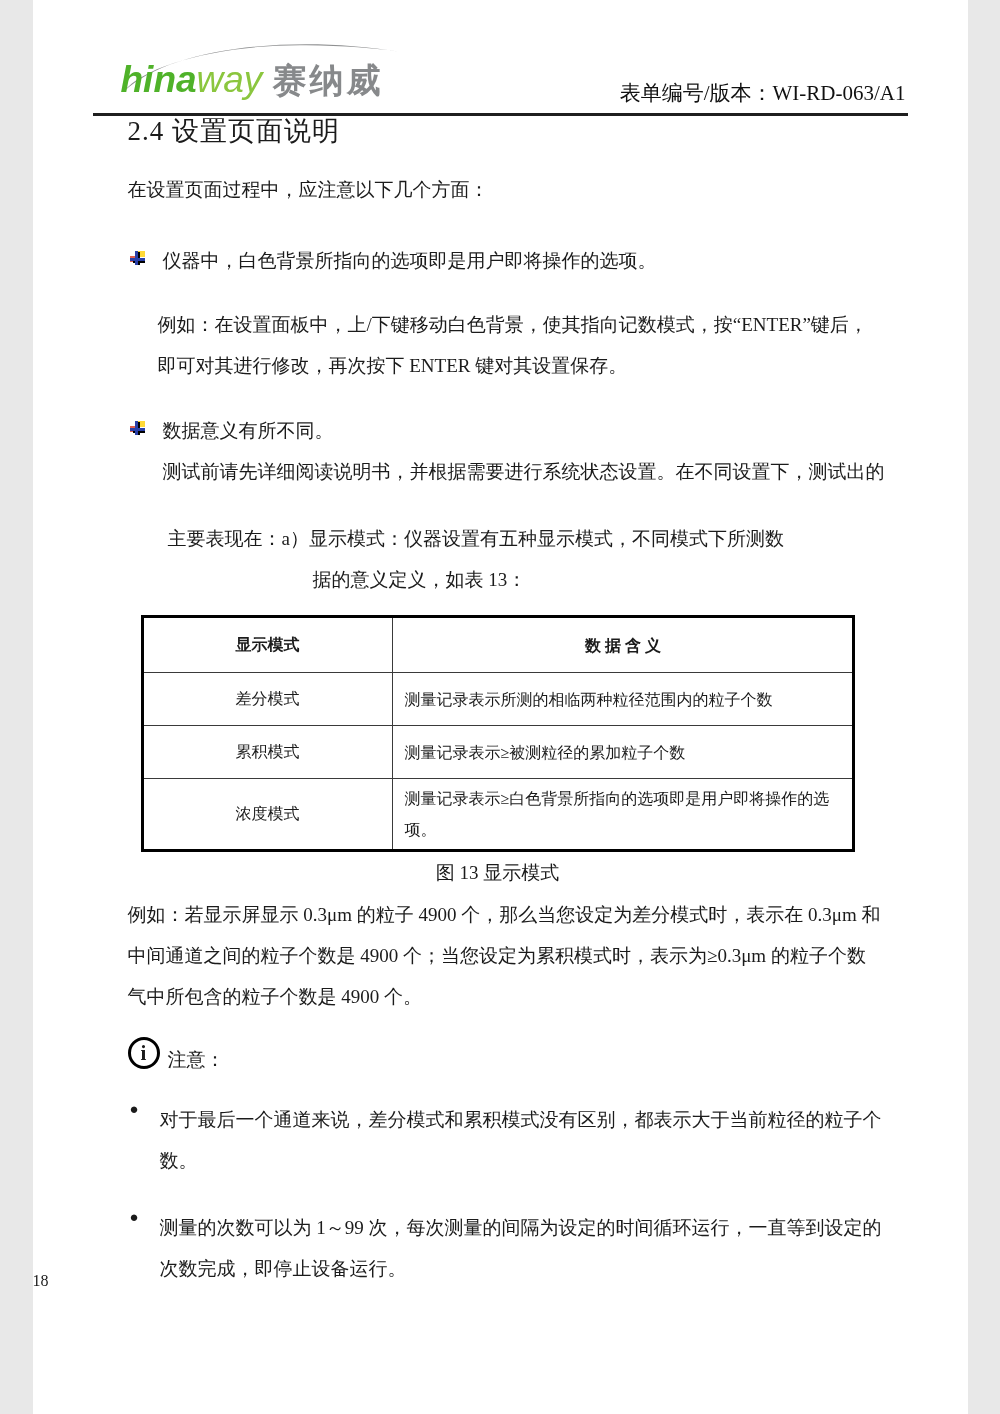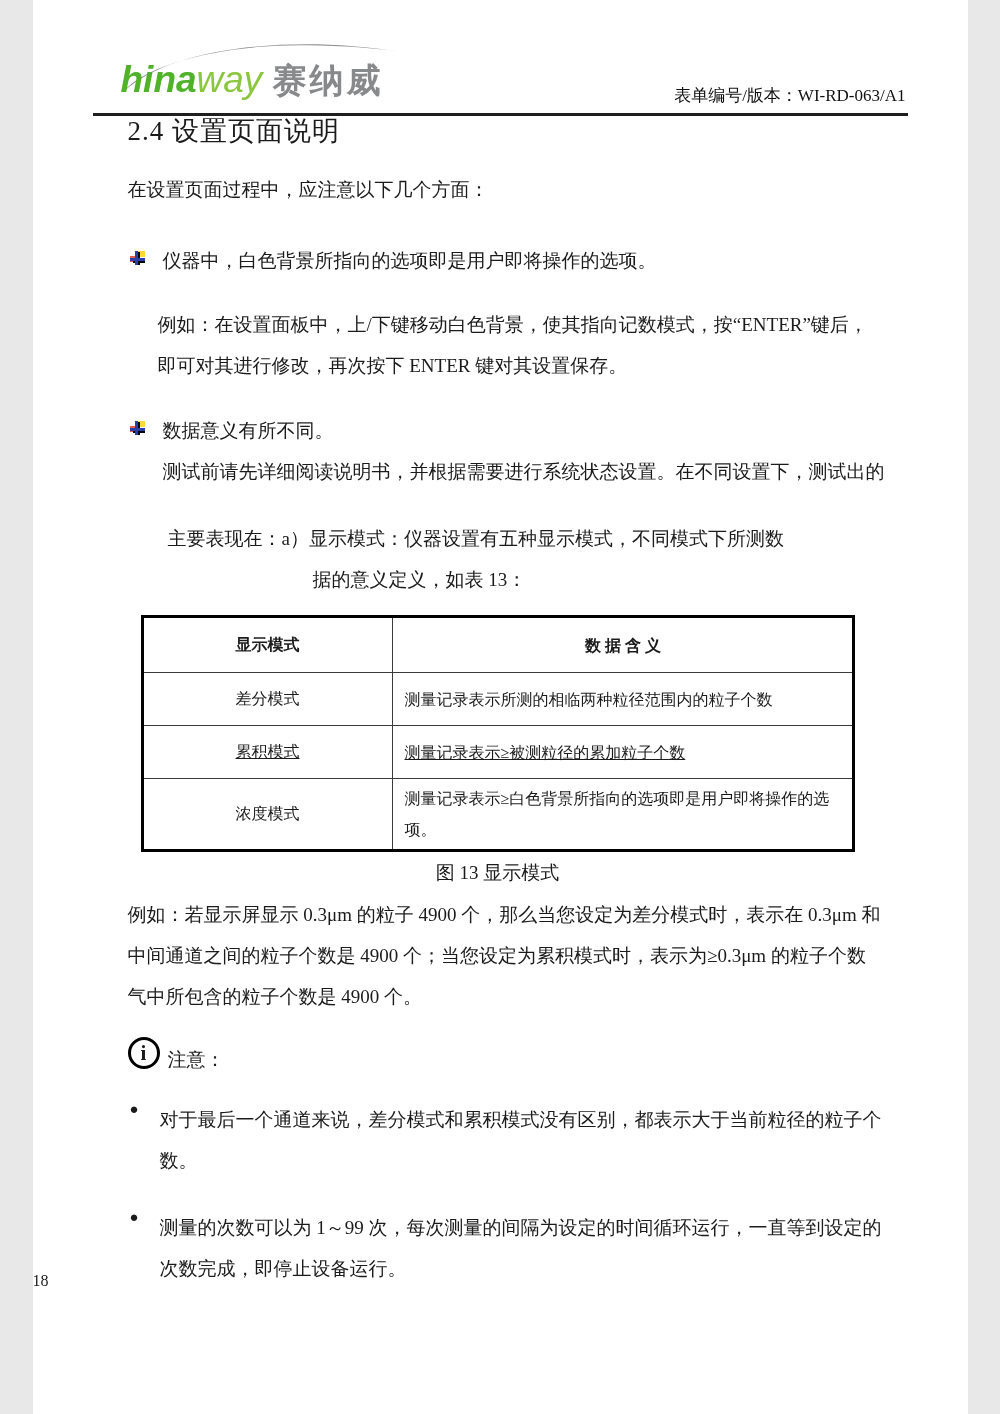--- a/index.html
+++ b/index.html
@@ -15,21 +15,21 @@
     border-bottom:3px solid #1f1f1f;
   }
   .logo { position:absolute; left:28px; top:58px; height:52px; width:330px; }
   .logo-swoosh { position:absolute; left:-12px; top:-16px; width:320px; height:56px; z-index:0; }
   .logo-text { position:relative; z-index:1; font-family:"Liberation Sans","DejaVu Sans",sans-serif; white-space:nowrap; }
   .logo-hina { font-style:italic; font-weight:bold; font-size:37px; color:#4fb229; letter-spacing:0px; }
   .logo-way  { font-style:italic; font-weight:normal; font-size:37px; color:#8bc63e; }
   .logo-cn   { font-weight:bold; font-size:34px; color:#87898b; letter-spacing:3px; margin-left:10px; }
   .doc-code {
     position:absolute; right:2px; bottom:6px;
-    font-size:17px; color:#111;
+    font-size:21px; color:#111;
   }
   
   .content { position:absolute; left:95px; right:95px; top:113px; }
   .sec-title { font-size:27px; font-weight:400; letter-spacing:1px; }
   .para { font-size:19px; line-height:41px; }
   .intro { margin-top:20px; }
   .line { white-space:nowrap; }
 
   .wbullet-row { display:flex; margin-top:30px; }
   .wbullet-icon { flex:0 0 15px; position:relative; width:15px; height:15px; margin:11px 18px 0 2px; }
@@ -49,21 +49,21 @@
   .mode-table {
     margin:15px 0 0 13px; width:714px;
     border-collapse:collapse; border:3px solid #000;
     font-size:16px;
   }
   .mode-table td { border:1.5px solid #3a3a3a; padding:2px 10px; vertical-align:middle; }
   .mode-table .c1 { width:228px; text-align:center; }
   .mode-table .c2 { text-align:left; padding-left:12px; line-height:31px; }
   .mode-table .hdr td { font-weight:bold; text-align:center; height:50px; }
   .mode-table .r1 td { height:48px; }
-  .mode-table .r2 td { height:48px;text-decoration:underline; }
+  .mode-table .r2 td { height:48px; }
   .mode-table .r3 td { height:66px; }
   .tbl-caption { width:714px; margin-left:13px; text-align:center; font-size:19px; margin-top:8px; }
 
   .big-para { margin-top:8px; }
 
   .note-row { display:flex; align-items:flex-start; margin-top:18px; }
   .info-icon {
     flex:0 0 26px; width:26px; height:26px; border:3px solid #000; border-radius:50%;
     display:flex; align-items:center; justify-content:center;
     font-family:"Liberation Serif",serif; font-weight:bold; font-size:21px; line-height:1;

